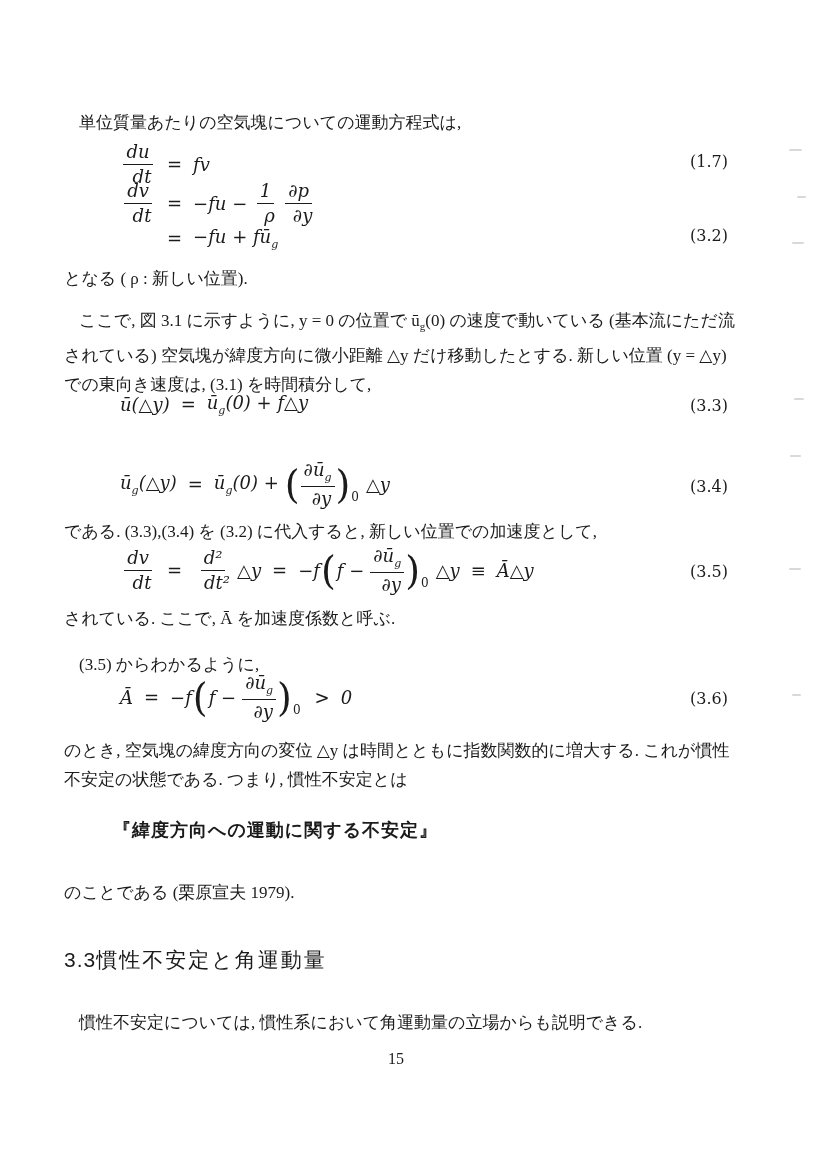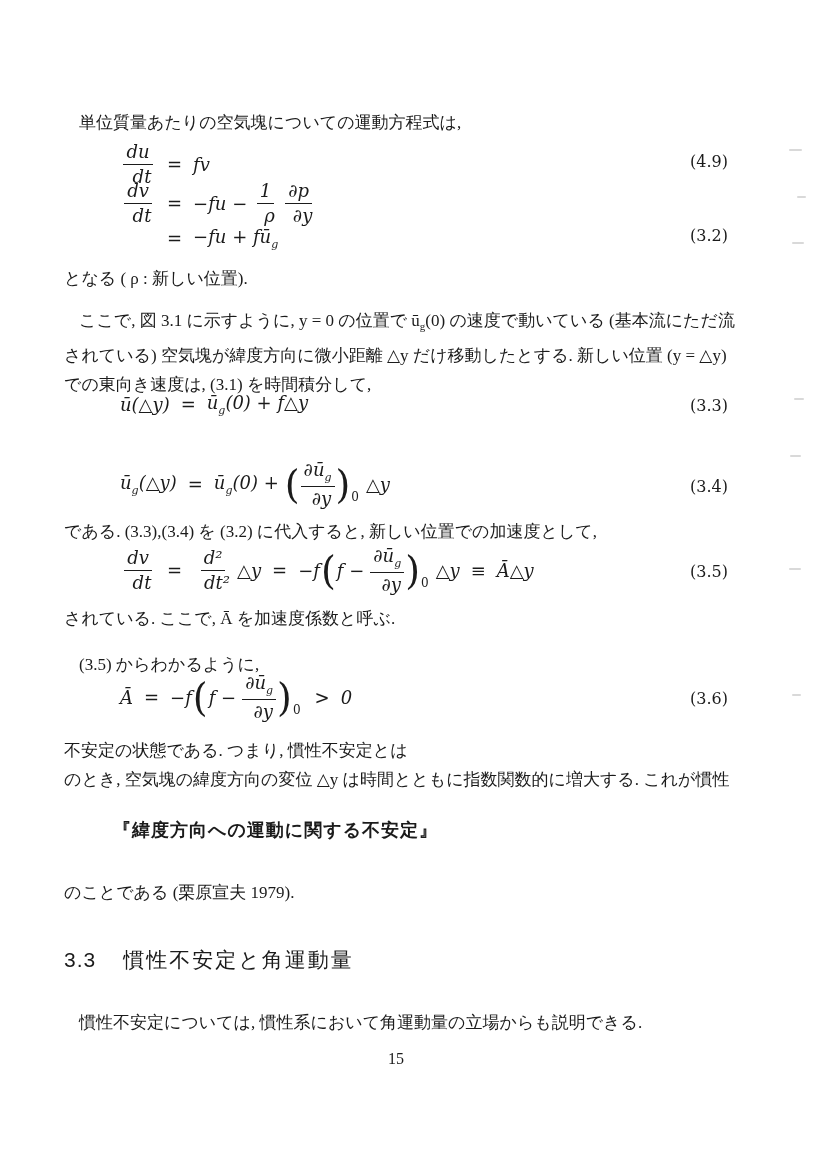--- a/index.html
+++ b/index.html
@@ -28,21 +28,21 @@
   .psub{font-style:normal;font-size:12px;align-self:flex-end;margin:0 3px 5px 0;}
   .ml6{margin-left:6px;}
   .ml4{margin-left:4px;}
   .eqnum{position:absolute;right:100px;font-size:16px;font-family:"DejaVu Serif",serif;}
   
   .quote{left:113px;font-family:"Liberation Sans","DejaVu Sans",sans-serif;
          font-weight:700;font-size:18px;letter-spacing:1px;}
   .heading{left:64px;display:flex;align-items:baseline;
            font-family:"Liberation Sans","DejaVu Sans",sans-serif;font-weight:400;font-size:21px;}
   .heading .hnum{letter-spacing:1px;}
-  .heading .htitle{margin-left:27px;letter-spacing:2px;text-align:center;}
+  .heading .htitle{letter-spacing:2px;text-align:center;}
   .pagenum{left:0;width:792px;text-align:center;font-size:16px;}
   .artifact{position:absolute;height:2px;background:#d9d9d9;border-radius:1px;}
 </style>
 </head>
 <body>
 
 <div class="page">
 
   <div class="blk body-text indent" style="top:108px">
     <span>単位質量あたりの空気塊についての運動方程式は,</span>
@@ -51,21 +51,21 @@
   <div class="eqrow" style="top:142px">
     <span class="eqlhs">
       <span class="frac">
         <span class="fn">du</span>
         <span class="fd">dt</span>
       </span>
     </span>
     <span class="rel">=</span>
     <span class="chunk">fv</span>
   </div>
-  <span class="eqnum" style="top:152px">(4.9)</span>
+  <span class="eqnum" style="top:152px">(1.7)</span>
 
   <div class="eqrow" style="top:181px">
     <span class="eqlhs">
       <span class="frac">
         <span class="fn">dv</span>
         <span class="fd">dt</span>
       </span>
     </span>
     <span class="rel">=</span>
     <span class="chunk">−fu −</span>
@@ -171,22 +171,22 @@
       <span class="fd">∂y</span>
     </span>
     <span class="bp">)</span>
     <span class="psub">0</span>
     <span class="rel">&gt;</span>
     <span class="chunk">0</span>
   </div>
   <span class="eqnum" style="top:689px">(3.6)</span>
 
   <div class="blk body-text" style="top:736px">
+    <div>のとき, 空気塊の緯度方向の変位 △y は時間とともに指数関数的に増大する. これが慣性</div>
     <div>不安定の状態である. つまり, 慣性不安定とは</div>
-    <div>のとき, 空気塊の緯度方向の変位 △y は時間とともに指数関数的に増大する. これが慣性</div>
   </div>
 
   <div class="blk quote" style="top:818px">
     <span>『緯度方向への運動に関する不安定』</span>
   </div>
 
   <div class="blk body-text" style="top:878px">
     <span>のことである (栗原宣夫 1979).</span>
   </div>
 

